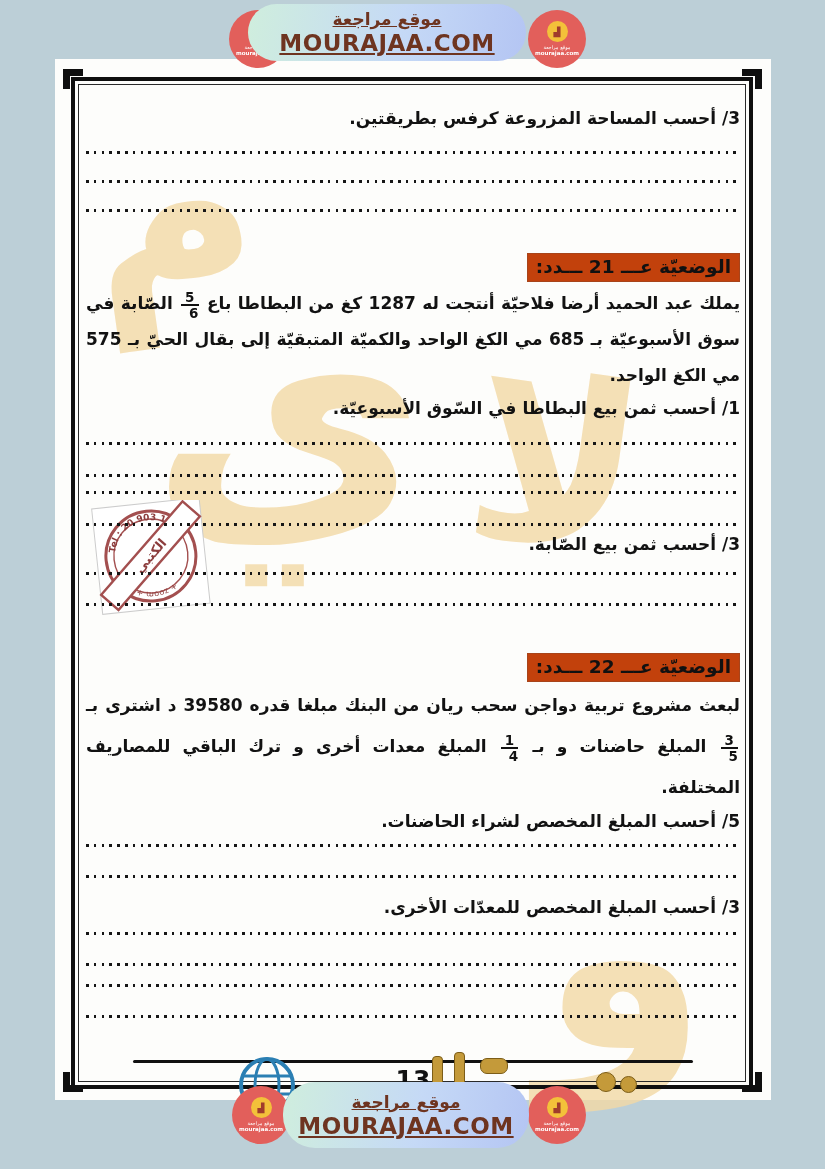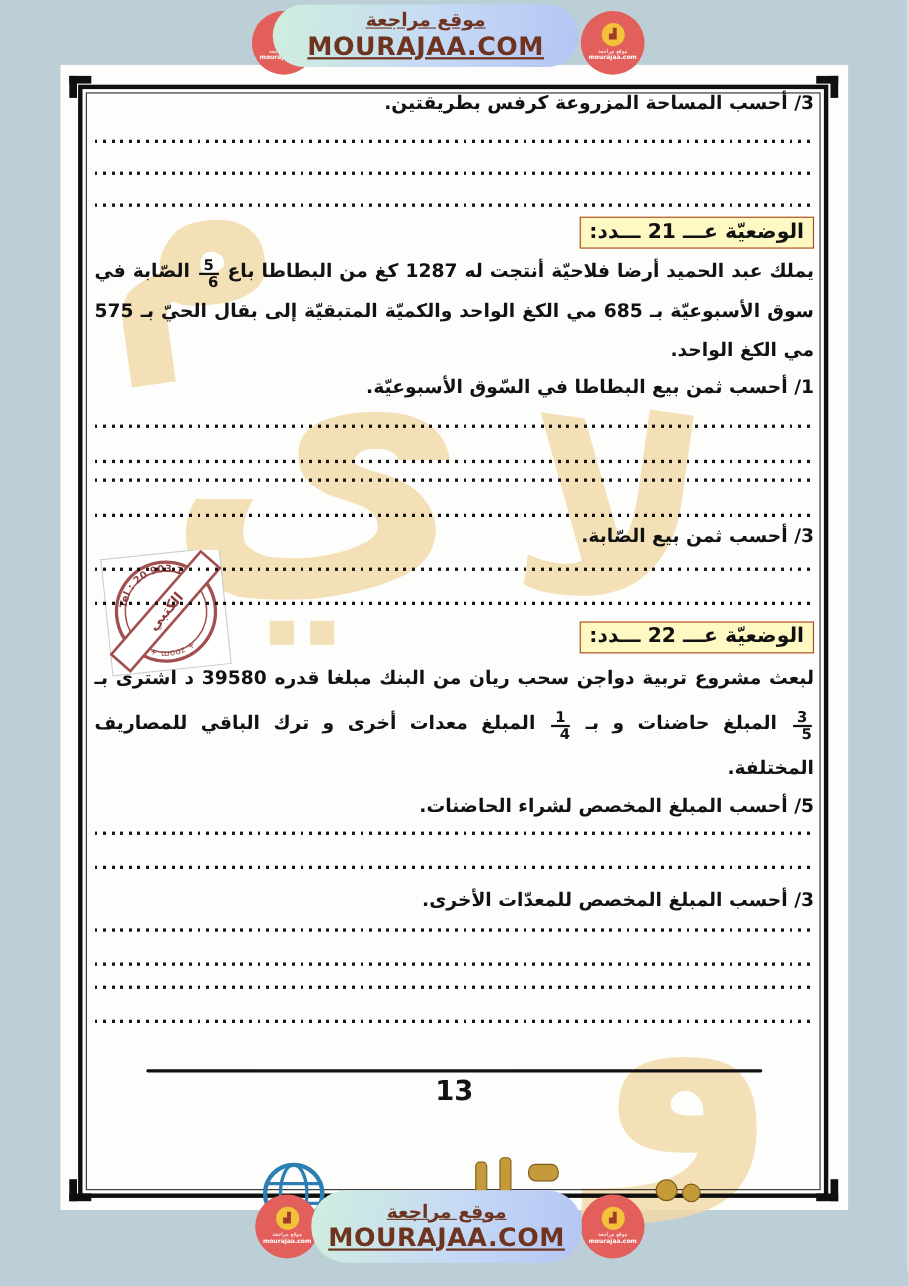--- a/index.html
+++ b/index.html
@@ -16,31 +16,31 @@
   .corner:before{content:"";position:absolute;left:0;top:0;width:20px;height:7px;background:#0f0f0f;}
   .corner:after{content:"";position:absolute;left:0;top:0;width:7px;height:20px;background:#0f0f0f;}
   .c-tl{left:63px;top:69px;}
   .c-tr{left:742px;top:69px;transform:scaleX(-1);}
   .c-bl{left:63px;top:1072px;transform:scaleY(-1);}
   .c-br{left:742px;top:1072px;transform:scale(-1,-1);}
   
   .wm{position:absolute;z-index:2;color:#f3d9a6;opacity:.8;line-height:1;font-weight:700;pointer-events:none;}
   
   .content{
-    position:absolute;left:86px;top:72px;width:654px;z-index:4;
+    position:absolute;left:86px;top:96px;width:654px;z-index:4;
     direction:rtl;text-align:right;color:#121212;font-weight:700;
   }
   .q{font-size:17px;line-height:24px;}
   .para{font-size:17px;line-height:36px;text-align:justify;text-align-last:right;}
   .para22{line-height:41px;}
   .dots{height:3px;width:100%;
     background:repeating-linear-gradient(to right,#161616 0 2.6px,transparent 2.6px 7.8px);}
   .sec-title{
-    display:inline-block;background:#fef9c3;color:#111;
-    font-size:18.5px;line-height:23px;padding:1px 8px 3px;border:1px solid #a8441a;
+    display:inline-block;background:#c2410c;color:#111;
+    font-size:18.5px;line-height:23px;padding:1px 8px 3px;border:1px solid #a8441a;margin-top:32px;
   }
   .frac{display:inline-block;vertical-align:-9px;text-align:center;font-size:13.5px;line-height:1.05;margin:0 2px;}
   .frac .num{display:block;border-bottom:2px solid #111;padding:0 4px;}
   .frac .den{display:block;}
   .divider{height:3px;width:560px;margin:42px auto 0;background:#111;border-radius:2px;}
   .pagenum{margin-top:2px;text-align:center;font-size:25px;font-weight:700;direction:ltr;}
   
   .stamp{position:absolute;left:88px;top:500px;z-index:3;}
   
   .pill{

